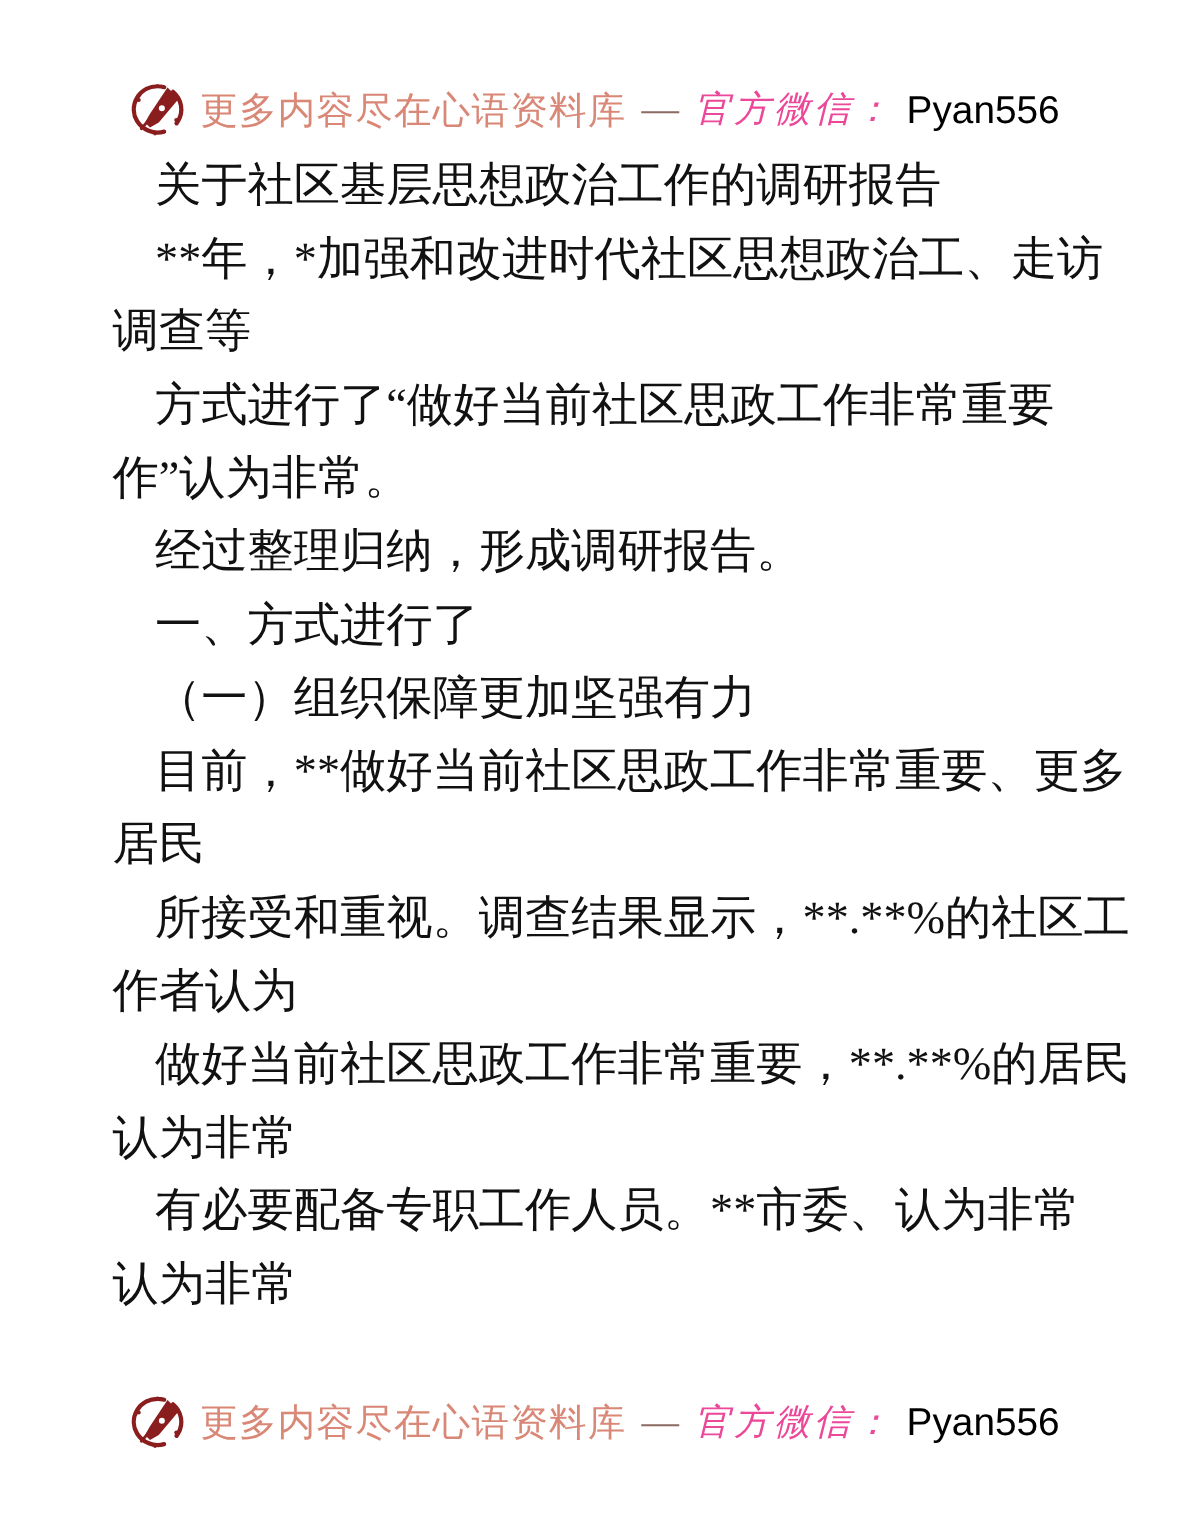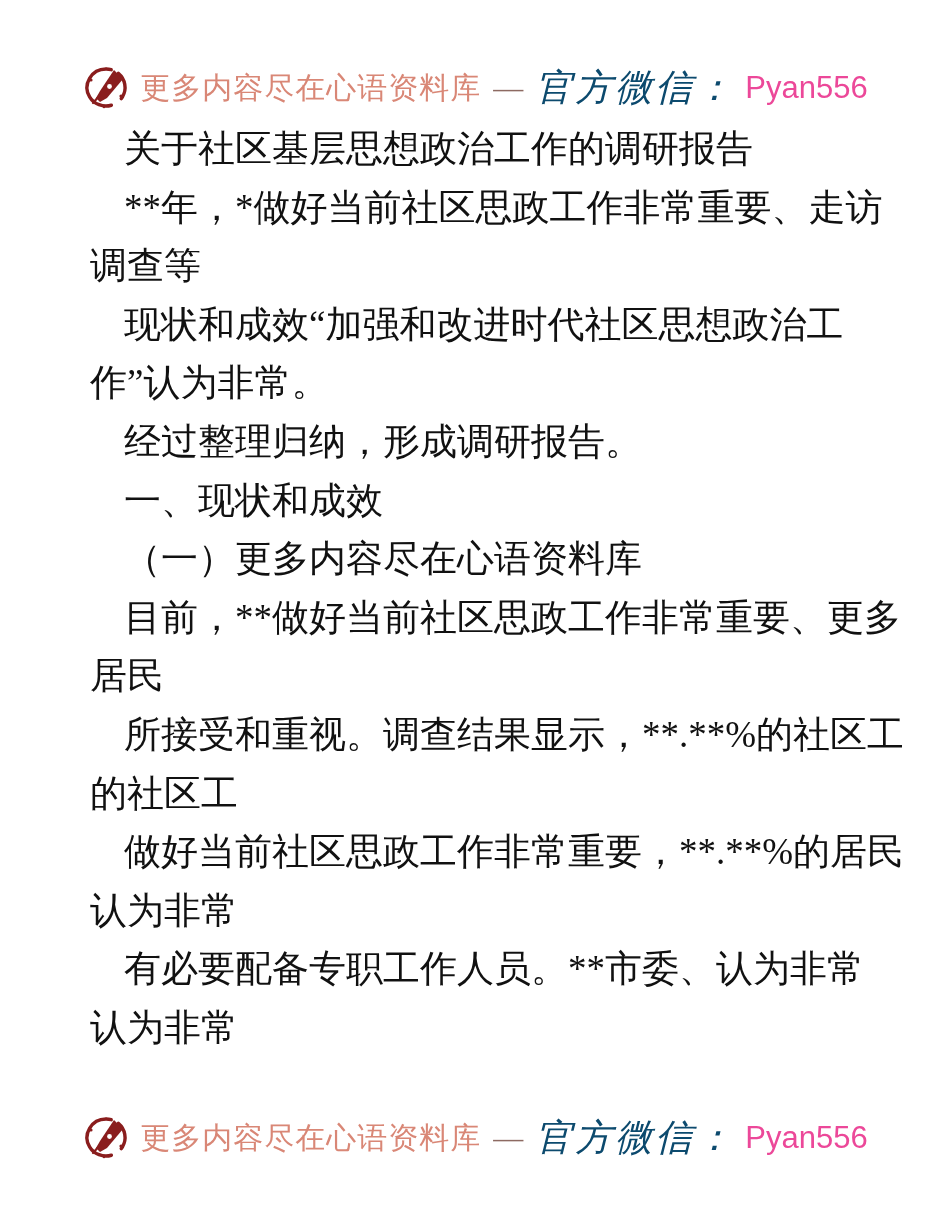--- a/index.html
+++ b/index.html
@@ -38,30 +38,30 @@
     color: #d98776;
     letter-spacing: 1px;
     white-space: nowrap;
   }
   .brand-dash {
     font-size: 30px;
     color: #8d6a62;
     margin: 0 2px;
   }
   .wechat-label {
-    font-size: 37px;
-    color: #0c4a6e;
+    font-size: 29px;
+    color: #ec4899;
     font-style: italic;
     letter-spacing: 3px;
     white-space: nowrap;
   }
   .wechat-id {
     font-family: "Liberation Sans", "DejaVu Sans", sans-serif;
     font-size: 31px;
-    color: #ec4899;
+    color: #000000;
     white-space: nowrap;
   }
   
   .doc {
     position: absolute;
     top: 120px;
     left: 90px;
     width: 790px;
     font-size: 37px;
     line-height: 58.6px;
@@ -87,31 +87,31 @@
       <circle cx="22" cy="42" r="1.3" fill="#8a1d1d"></circle>
     </svg>
     <span class="brand-text">更多内容尽在心语资料库</span>
       <span class="brand-dash">—</span>
       <span class="wechat-label">官方微信：</span>
       <span class="wechat-id">Pyan556</span>
   </div>
 
   <div class="doc">
     <div class="line indent">关于社区基层思想政治工作的调研报告</div>
-    <div class="line indent">**年，*做好当前社区思政工作非常重要、走访</div>
+    <div class="line indent">**年，*加强和改进时代社区思想政治工、走访</div>
     <div class="line">调查等</div>
-    <div class="line indent">现状和成效“加强和改进时代社区思想政治工</div>
+    <div class="line indent">方式进行了“做好当前社区思政工作非常重要</div>
     <div class="line">作”认为非常。</div>
     <div class="line indent">经过整理归纳，形成调研报告。</div>
-    <div class="line indent">一、现状和成效</div>
-    <div class="line indent">（一）更多内容尽在心语资料库</div>
+    <div class="line indent">一、方式进行了</div>
+    <div class="line indent">（一）组织保障更加坚强有力</div>
     <div class="line indent">目前，**做好当前社区思政工作非常重要、更多</div>
     <div class="line">居民</div>
     <div class="line indent">所接受和重视。调查结果显示，**.**%的社区工</div>
-    <div class="line">的社区工</div>
+    <div class="line">作者认为</div>
     <div class="line indent">做好当前社区思政工作非常重要，**.**%的居民</div>
     <div class="line">认为非常</div>
     <div class="line indent">有必要配备专职工作人员。**市委、认为非常</div>
     <div class="line">认为非常</div>
   </div>
 
   <div class="watermark bottom">
     <svg class="logo" viewBox="0 0 48 46">
       <path d="M24 4 a19 18.5 0 1 0 0.1 0" fill="none" stroke="#8a1d1d" stroke-width="3.4" stroke-dasharray="64 12 28 8" stroke-linecap="round"></path>
       <path d="M32 5 l9 9 -16 19 -7 4 -4 -4 4 -7 z" fill="#8a1d1d"></path>

